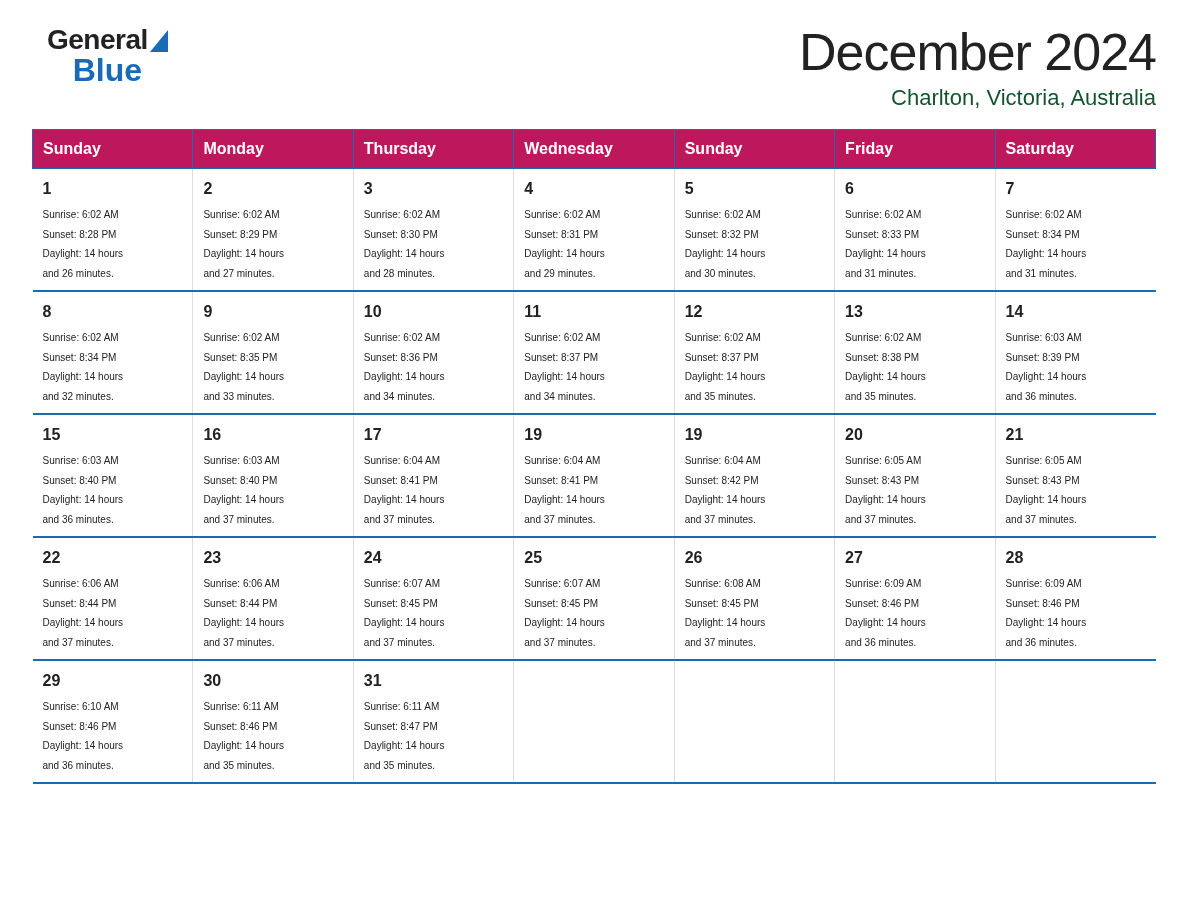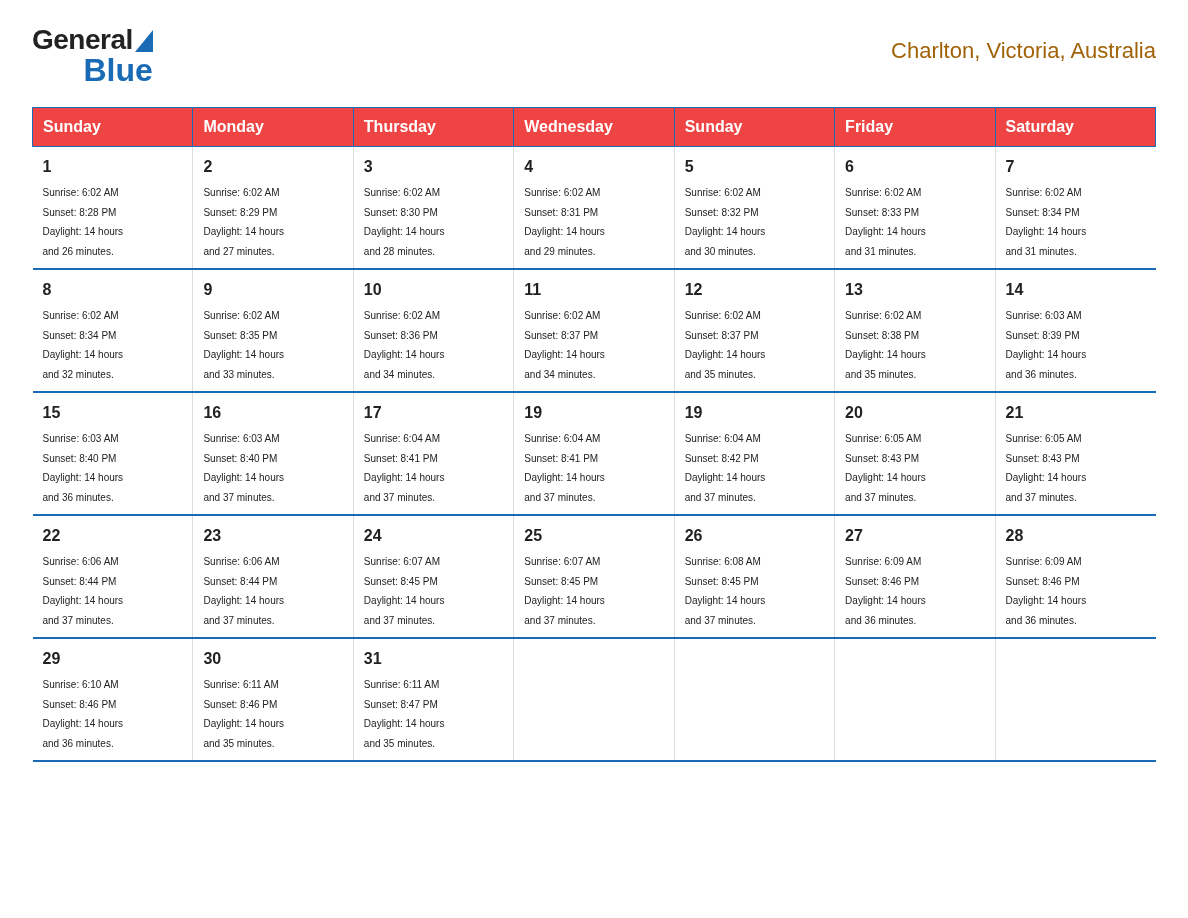--- a/index.html
+++ b/index.html
@@ -13,21 +13,22 @@
     }
     .header-row {
       display: flex;
       align-items: flex-start;
       justify-content: space-between;
       margin-bottom: 18px;
     }
     .logo {
       display: flex;
       flex-direction: column;
-      align-items: flex-end;
+      align-items: center;
+      margin-left: 15px;
     }
     .logo-top {
       display: flex;
       align-items: center;
     }
     .logo-general {
       font-size: 28px;
       font-weight: bold;
       color: #222;
       letter-spacing: -0.5px;
@@ -52,30 +53,30 @@
     .main-title {
       font-size: 52px;
       font-weight: 300;
       color: #222;
       letter-spacing: -1px;
       line-height: 1.1;
     }
     .subtitle {
       font-size: 22px;
       font-weight: 400;
-      color: #a16207;
-      margin-top: 14px;
+      color: #14532d;
+      margin-top: 4px;
     }
     table {
       width: 100%;
       border-collapse: collapse;
       table-layout: fixed;
     }
     thead tr {
-      background: #ef4444;
+      background: #be185d;
       color: #fff;
     }
     thead th {
       padding: 10px 10px;
       font-size: 16px;
       font-weight: 600;
       text-align: left;
       border: 1px solid #1a6bb5;
     }
     tbody tr {
@@ -110,20 +111,21 @@
 
 <div class="header-row">
   <div class="logo">
     <div class="logo-top">
       <span class="logo-general">General</span>
       <div class="logo-arrow"></div>
     </div>
     <span class="logo-blue">Blue</span>
   </div>
   <div class="title-block">
+    <div class="main-title">December 2024</div>
     <div class="subtitle">Charlton, Victoria, Australia</div>
   </div>
 </div>
 
 <table>
   <thead>
     <tr>
     <th>Sunday</th>
         <th>Monday</th>
         <th>Thursday</th>

